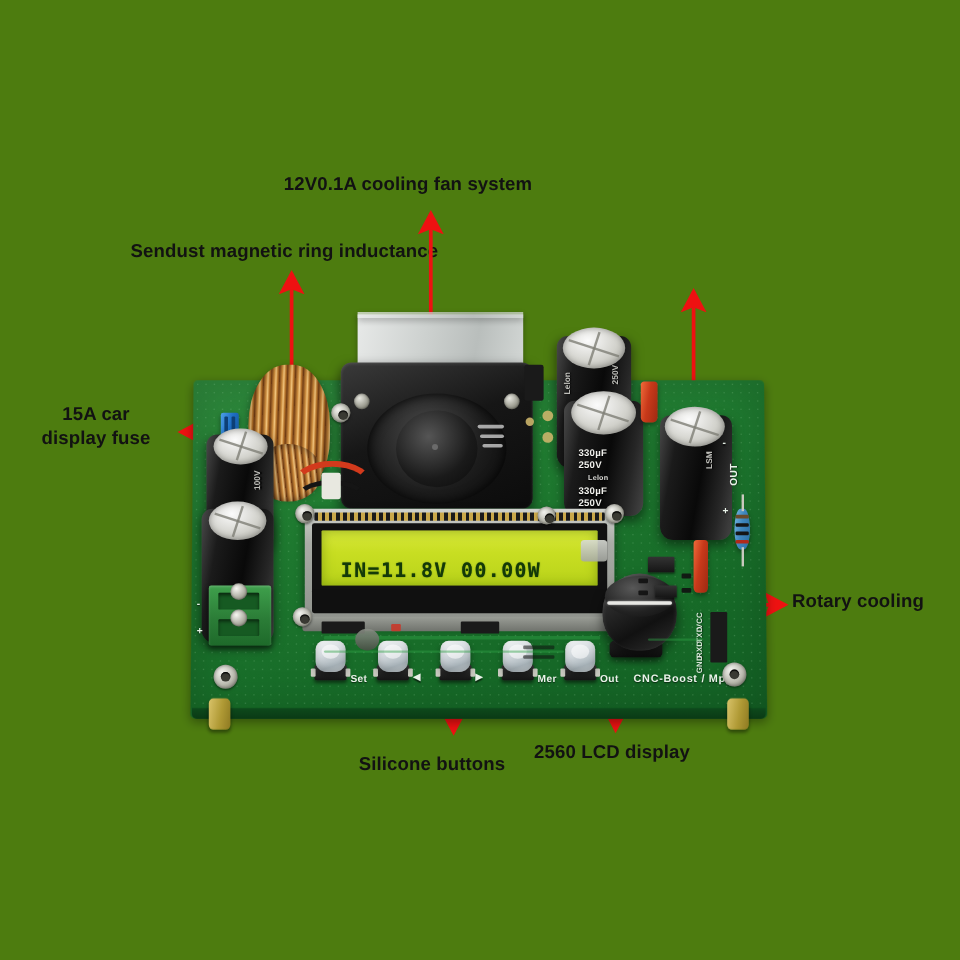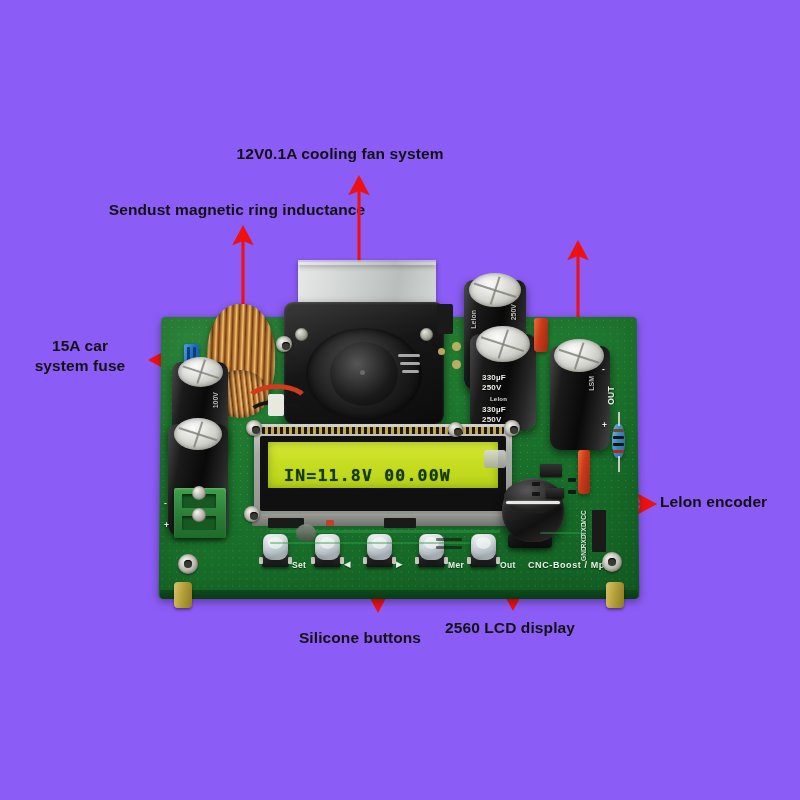--- a/index.html
+++ b/index.html
@@ -1,19 +1,19 @@
 <!DOCTYPE html>
 <html><head>
 <meta charset="utf-8">
 <title>Annotated Boost Converter Board</title>
 <style>
   html,body{margin:0;padding:0;background:#ffffff;}
   body{width:800px;height:800px;overflow:hidden;
        font-family:"Liberation Sans","DejaVu Sans",sans-serif;}
-  #stage{position:relative;width:800px;height:800px;background:#8b5cf6;}
+  #stage{position:relative;width:800px;height:800px;background:#4d7c0f;}
 
   
   .anno{position:absolute;color:#121212;font-size:15.5px;line-height:1.32;
         font-weight:600;letter-spacing:.1px;white-space:pre-line;}
   .anno.c{text-align:center;}
 
   
   #arrows{position:absolute;left:0;top:0;width:800px;height:800px;}
 
   
@@ -179,23 +179,23 @@
 <body>
 
 <div id="stage">
 
   <div class="anno c" style="left:205px;top:144px;width:270px;">12V0.1A cooling fan system</div>
 
   <div class="anno c" style="left:92px;top:200px;width:290px;">Sendust magnetic ring inductance</div>
 
 
   <div class="anno c" style="left:20px;top:336px;width:120px;">15A car
-system fuse</div>
-
-  <div class="anno" style="left:660px;top:492px;width:140px;">Lelon encoder</div>
+display fuse</div>
+
+  <div class="anno" style="left:660px;top:492px;width:140px;">Rotary cooling</div>
 
   <div class="anno c" style="left:240px;top:628px;width:240px;">Silicone buttons</div>
 
   <div class="anno c" style="left:410px;top:618px;width:200px;">2560 LCD display</div>
 
   <svg id="arrows" viewBox="0 0 800 800">
     <defs>
       <marker id="ah" markerWidth="7" markerHeight="7" refX="5.6" refY="3.5" orient="auto" markerUnits="strokeWidth">
         <path d="M0,0 L6.6,3.5 L0,7 L1.4,3.5 z" fill="#ee1111"></path>
       </marker>

